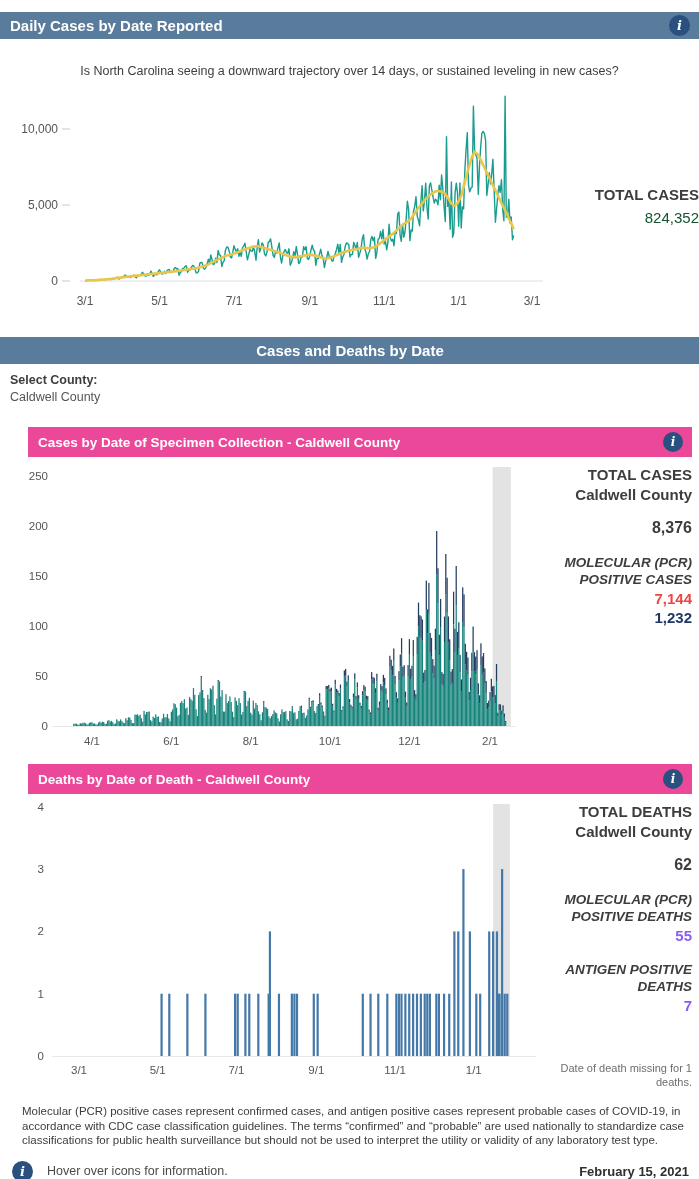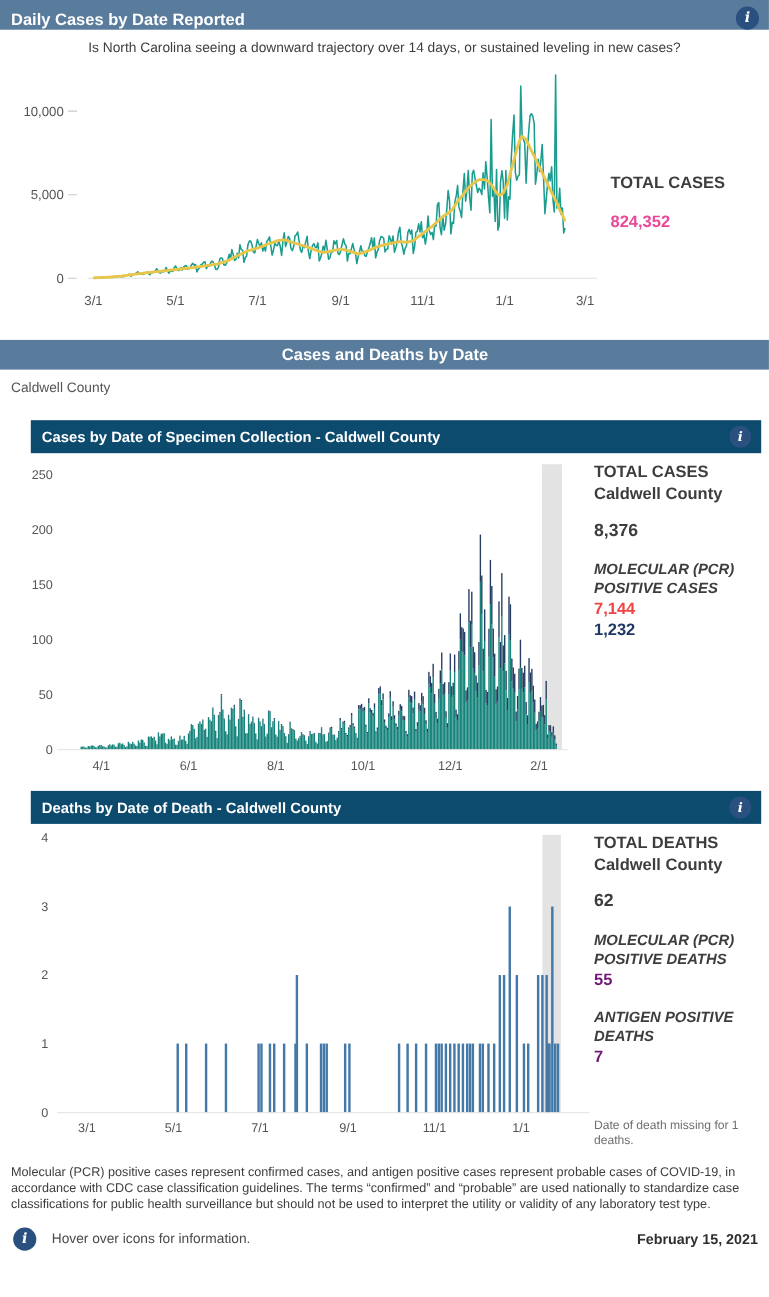--- a/index.html
+++ b/index.html
@@ -9,47 +9,47 @@
   }
   .bar{display:flex;align-items:center;justify-content:space-between;color:#fff;font-weight:bold;}
   .main-bar{height:27px;background:#597b9c;padding:0 9px 0 10px;font-size:15px;}
   .bar .bar-title{white-space:nowrap;}
   .info{
     width:21px;height:21px;border-radius:50%;background:#2a5080;color:#fff;
     display:flex;align-items:center;justify-content:center;
     font-family:"DejaVu Serif",serif;font-style:italic;font-weight:bold;font-size:13px;
     flex:0 0 auto;cursor:pointer;
   }
-  #header1{align-items:flex-end;}
+  #header1{margin-top:12px;}
   #header2{margin-top:16px;justify-content:center;}
-  .subtitle{text-align:center;font-size:12.5px;color:#3e3e3e;margin:9px 0 4px 0;}
+  .subtitle{text-align:center;font-size:12.5px;color:#3e3e3e;margin:25px 0 4px 0;}
   .chart-row{display:flex;align-items:stretch;}
   svg{display:block;}
   svg text{fill:#555;font-family:"Liberation Sans",sans-serif;}
-  .stats{flex:1;text-align:left;color:#3d3d3d;}
+  .stats{flex:1;text-align:right;color:#3d3d3d;}
   .stats1{padding-top:103px;}
   .stats1 .big-label{font-size:15px;font-weight:bold;}
-  .stats1 .big-value{font-size:15px;font-weight:bold;color:#ec4899;margin-top:16px;}
+  .stats1 .big-value{font-size:15px;font-weight:normal;color:#14532d;margin-top:4px;}
   .county{margin:9px 0 0 10px;font-size:12.5px;}
   .county .lbl{font-weight:bold;color:#3d3d3d;}
   .county .val{color:#555;margin-top:3px;}
   .panel{margin:0 7px 0 28px;}
   #panel-cases{margin-top:23px;}
   #panel-deaths{margin-top:15px;}
-  .panel-bar{height:30px;background:#0c4a6e;padding:0 9px 0 10px;font-size:13.5px;}
+  .panel-bar{height:30px;background:#ec4899;padding:0 9px 0 10px;font-size:13.5px;}
   .panel-bar .info{width:20px;height:20px;font-size:12px;}
   .stats2{padding-top:8px;}
   .stats .big-label{font-size:15px;font-weight:bold;line-height:20px;}
   .stats .total-num{font-size:16px;font-weight:bold;margin-top:14px;}
   .stats .sub-label{font-size:13.5px;font-weight:bold;line-height:17px;margin-top:17px;font-style:italic;}
   .stats .sub-value{font-size:15px;font-weight:bold;margin-top:2px;}
-  .teal{color:#ef4444}.navy{color:#1f3864}.blue{color:#701a75}
+  .teal{color:#ef4444}.navy{color:#1f3864}.blue{color:#8b5cf6}
   .stats .note{font-size:11px;color:#6e6e6e;line-height:13.5px;margin-top:19px;}
   .stats .note.low{margin-top:48px;}
-  .disclaimer{margin:15px 10px 0 10px;font-size:11.5px;color:#3d3d3d;line-height:14.6px;}
+  .disclaimer{margin:15px 10px 0 22px;font-size:11.5px;color:#3d3d3d;line-height:14.6px;}
   .footer-row{display:flex;align-items:center;margin:13px 10px 0 12px;font-size:12.5px;color:#4a4a4a;}
   .footer-row .hover-note{margin-left:14px;}
   .footer-row .date{margin-left:auto;font-weight:bold;font-size:13px;color:#2f2f2f;}
 </style>
 </head>
 <body>
 
 <header class="bar main-bar" id="header1">
   <span class="bar-title">Daily Cases by Date Reported</span>
   <span class="info">i</span>
@@ -80,20 +80,21 @@
     <div class="big-label">TOTAL CASES</div>
     <div class="big-value">824,352</div>
   </div>
 </div>
 
 <header class="bar main-bar" id="header2">
   <span class="bar-title">Cases and Deaths by Date</span>
 </header>
 
 <div class="county">
+  <div class="lbl">Select County:</div>
   <div class="val">Caldwell County</div>
 </div>
 
 <section class="panel" id="panel-cases">
   <header class="bar panel-bar">
     <span class="bar-title">Cases by Date of Specimen Collection - Caldwell County</span>
     <span class="info">i</span>
   </header>
   <div class="chart-row">
     <svg id="chart2" width="512" height="292" viewBox="28 438 512 292">

